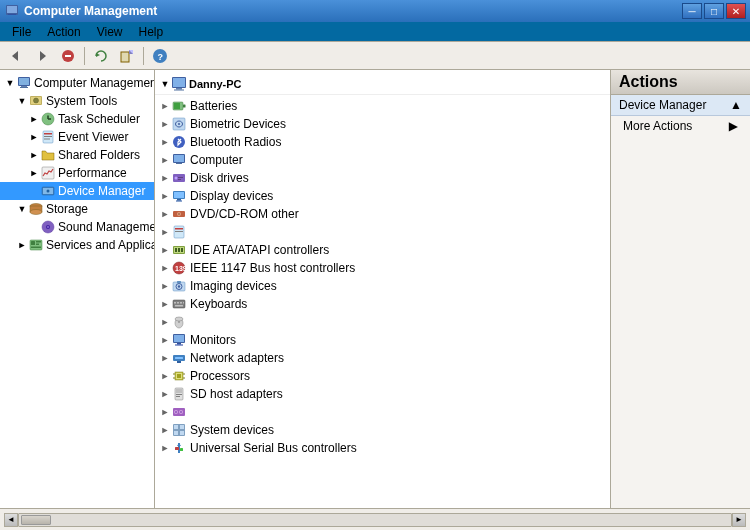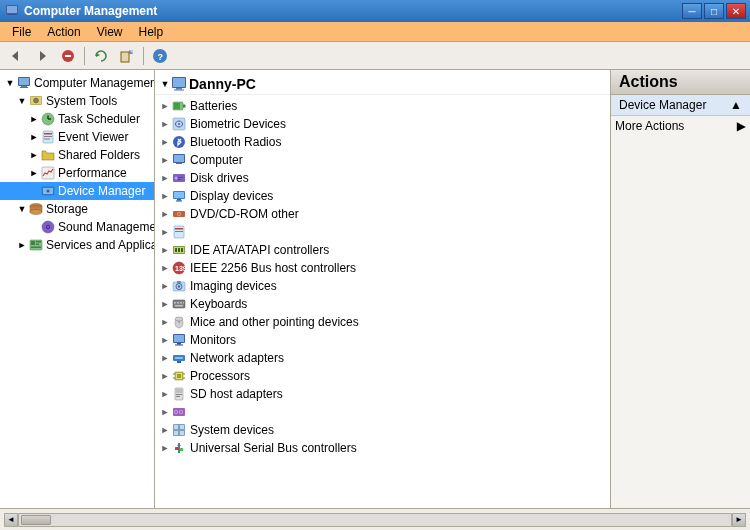--- a/index.html
+++ b/index.html
@@ -48,21 +48,21 @@
       align-items: center;
       justify-content: center;
       cursor: pointer;
     }
     .title-btn.close {
       background: linear-gradient(to bottom, #e05050, #b02020);
     }
 
     
     .menu-bar {
-      background: #fdba74;
+      background: #0369a1;
       border-bottom: 1px solid #aca899;
       height: 20px;
       display: flex;
       align-items: center;
       padding: 4px 4px;
     }
     .menu-item {
       padding: 2px 8px;
       font-size: 12px;
       cursor: pointer;
@@ -212,21 +212,21 @@
       padding: 3px 8px;
       cursor: pointer;
       font-size: 12px;
       background: #dce8f5;
       border-bottom: 1px solid #b8c8dc;
     }
     .action-more {
       display: flex;
       align-items: center;
       justify-content: space-between;
-      padding: 3px 4px;
+      padding: 3px 12px;
       cursor: pointer;
       font-size: 12px;
     }
 
     
     .status-bar {
       height: 22px;
       background: #f0ede8;
       border-top: 1px solid #aca899;
       display: flex;
@@ -464,21 +464,21 @@
     <div class="danny-pc-row">
       <div class="tree-toggle">▼</div>
       <div class="tree-icon">
         <svg width="16" height="16" viewBox="0 0 16 16">
           <rect x="1" y="1" width="14" height="11" fill="#4060a0" rx="1"></rect>
           <rect x="2" y="2" width="12" height="9" fill="#80b0e8"></rect>
           <rect x="5" y="12" width="6" height="1.5" fill="#6080b0"></rect>
           <rect x="3" y="13.5" width="10" height="1" fill="#5070a0"></rect>
         </svg>
       </div>
-      <span style="font-weight:bold; font-size:14px;">Danny-PC</span>
+      <span style="font-weight:bold; font-size:11px;">Danny-PC</span>
     </div>
 
     <div id="device-list">
         <div class="device-item">
           <div class="device-toggle">►</div>
           <div class="device-icon">
             <svg width="14" height="14" viewBox="0 0 14 14">
               <rect x="1" y="3" width="10" height="8" fill="#80c080" stroke="#408040" stroke-width="0.5" rx="1"></rect>
               <rect x="11" y="5.5" width="2.5" height="3" fill="#408040" rx="0.5"></rect>
               <rect x="2" y="4" width="6" height="6" fill="#40a040"></rect>
@@ -577,21 +577,21 @@
           <span class="device-label">IDE ATA/ATAPI controllers</span>
         </div>
         <div class="device-item">
           <div class="device-toggle">►</div>
           <div class="device-icon">
             <svg width="14" height="14" viewBox="0 0 14 14">
               <circle cx="7" cy="7" r="6" fill="#c04040" stroke="#802020" stroke-width="0.5"></circle>
               <text x="3" y="10" font-size="7" fill="white" font-weight="bold">1394</text>
             </svg>
           </div>
-          <span class="device-label">IEEE 2256 Bus host controllers</span>
+          <span class="device-label">IEEE 1147 Bus host controllers</span>
         </div>
         <div class="device-item">
           <div class="device-toggle">►</div>
           <div class="device-icon">
             <svg width="14" height="14" viewBox="0 0 14 14">
               <rect x="1" y="3" width="12" height="9" fill="#c0d8f0" stroke="#6090c0" stroke-width="0.5" rx="1"></rect>
               <circle cx="7" cy="7.5" r="3" fill="none" stroke="#4060a0" stroke-width="1"></circle>
               <circle cx="7" cy="7.5" r="1.2" fill="#4060a0"></circle>
               <rect x="5" y="2" width="4" height="2" fill="#6090c0" rx="0.5"></rect>
             </svg>
@@ -614,21 +614,20 @@
         </div>
         <div class="device-item">
           <div class="device-toggle">►</div>
           <div class="device-icon">
             <svg width="14" height="14" viewBox="0 0 14 14">
               <ellipse cx="7" cy="8" rx="4" ry="5" fill="#d0d0d0" stroke="#808080" stroke-width="0.5"></ellipse>
               <line x1="7" y1="4" x2="7" y2="8" stroke="#808080" stroke-width="1"></line>
               <ellipse cx="7" cy="4" rx="4" ry="2" fill="#d0d0d0" stroke="#808080" stroke-width="0.5"></ellipse>
             </svg>
           </div>
-          <span class="device-label">Mice and other pointing devices</span>
         </div>
         <div class="device-item">
           <div class="device-toggle">►</div>
           <div class="device-icon">
             <svg width="14" height="14" viewBox="0 0 14 14">
               <rect x="1" y="1" width="12" height="9" fill="#4060a0" rx="1"></rect>
               <rect x="2" y="2" width="10" height="7" fill="#80b0e8"></rect>
               <rect x="5" y="10" width="4" height="1.5" fill="#3050a0"></rect>
               <rect x="3" y="11.5" width="8" height="1" fill="#2040a0"></rect>
             </svg>

